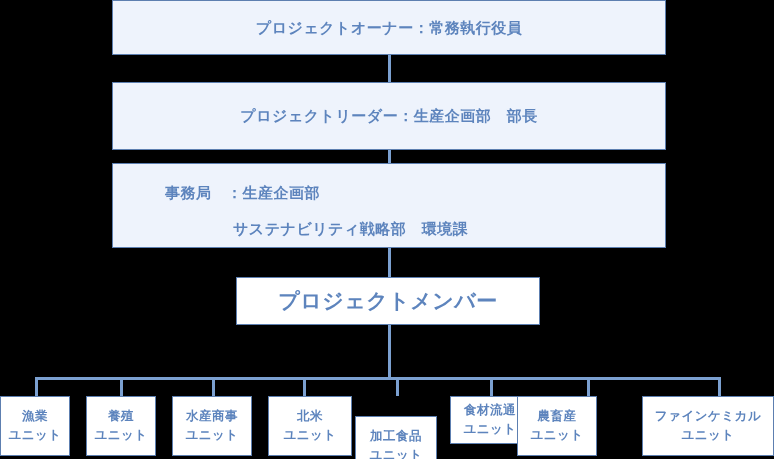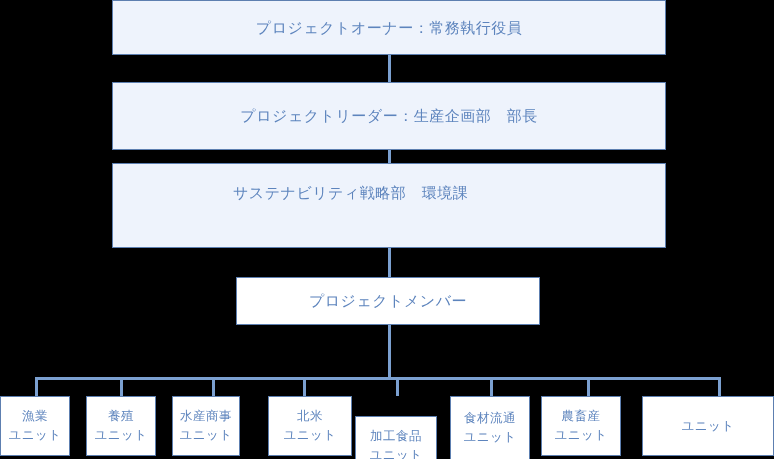--- a/index.html
+++ b/index.html
@@ -12,25 +12,25 @@
   
   .conn{position:absolute;background:#7ba0d0;z-index:1;}
   .conn.v{width:3px;}
   .conn.h{height:3px;}
 
   
   .node{
     position:absolute;z-index:2;box-sizing:border-box;
     border:1px solid #5d7fb0;
     display:flex;align-items:center;justify-content:center;
-    color:#5d84bd;font-weight:normal;letter-spacing:.5px;
+    color:#5d84bd;font-weight:bold;letter-spacing:.5px;
     text-align:center;line-height:1.45;
   }
   .node.tier{background:#eef3fc;font-size:15px;}
-  .node.white{background:#ffffff;font-size:15px;}
+  .node.white{background:#ffffff;font-size:21px;}
   .node.unit{
     background:#ffffff;font-size:12.5px;line-height:1.5;
     border:1px solid #5d7fb0;
     flex-direction:column;padding:4px 2px;
   }
   .node.unit span{display:block;white-space:nowrap;}
 
   
   .node.office{
     display:block;font-size:15px;text-align:left;
@@ -62,59 +62,61 @@
 
   <div class="node tier" style="left:112px;top:0px;width:554px;height:55px;">
     <span>プロジェクトオーナー：常務執行役員</span>
   </div>
 
   <div class="node tier" style="left:112px;top:82px;width:554px;height:68px;">
     <span>プロジェクトリーダー：生産企画部　部長</span>
   </div>
 
   <div class="node tier office" style="left:112px;top:163px;width:554px;height:85px;">
+    <span class="l1">事務局　：生産企画部</span>
     <span class="l2">サステナビリティ戦略部　環境課</span>
   </div>
 
   <div class="node white" style="left:236px;top:277px;width:304px;height:48px;">
     <span>プロジェクトメンバー</span>
   </div>
 
   <div class="node unit" style="left:0px;top:396px;width:70px;height:60px;">
     <span>漁業</span>
     <span>ユニット</span>
   </div>
 
   <div class="node unit" style="left:86px;top:396px;width:70px;height:60px;">
     <span>養殖</span>
     <span>ユニット</span>
   </div>
 
-  <div class="node unit" style="left:172px;top:396px;width:68px;height:60px;">
+  <div class="node unit" style="left:172px;top:396px;width:80px;height:60px;">
     <span>水産商事</span>
     <span>ユニット</span>
   </div>
 
   <div class="node unit" style="left:268px;top:396px;width:84px;height:60px;">
     <span>北米</span>
     <span>ユニット</span>
   </div>
 
   <div class="node unit" style="left:355px;top:416px;width:82px;height:60px;">
     <span>加工食品</span>
     <span>ユニット</span>
   </div>
 
-  <div class="node unit" style="left:450px;top:396px;width:80px;height:64px;">
+  <div class="node unit" style="left:450px;top:396px;width:80px;height:48px;">
     <span>食材流通</span>
     <span>ユニット</span>
   </div>
 
-  <div class="node unit" style="left:541px;top:396px;width:80px;height:60px;">
+  <div class="node unit" style="left:517px;top:396px;width:80px;height:60px;">
     <span>農畜産</span>
     <span>ユニット</span>
   </div>
 
   <div class="node unit" style="left:642px;top:396px;width:132px;height:60px;">
+    <span>ファインケミカル</span>
     <span>ユニット</span>
   </div>
 
 </div>
 
 </body></html>

